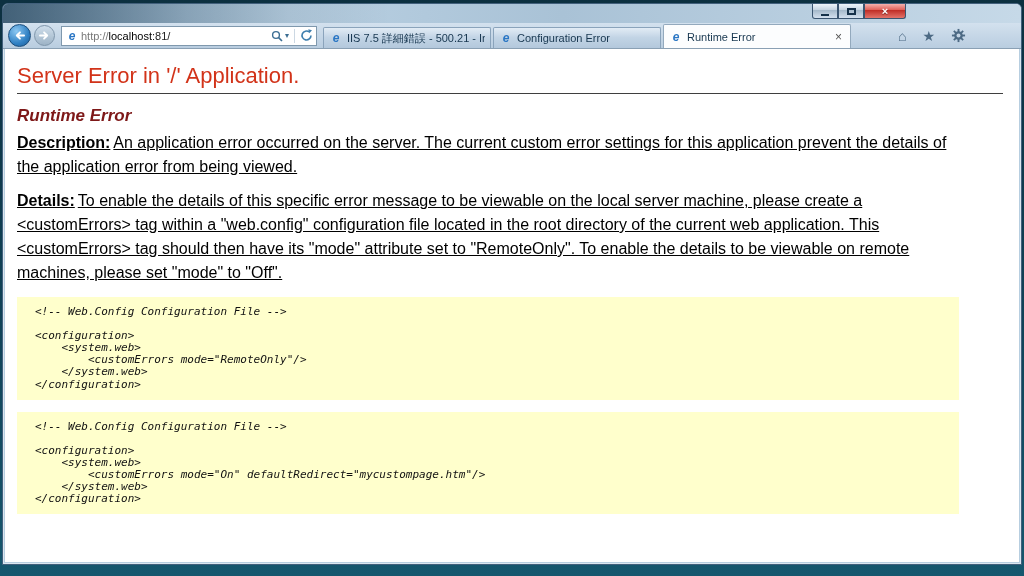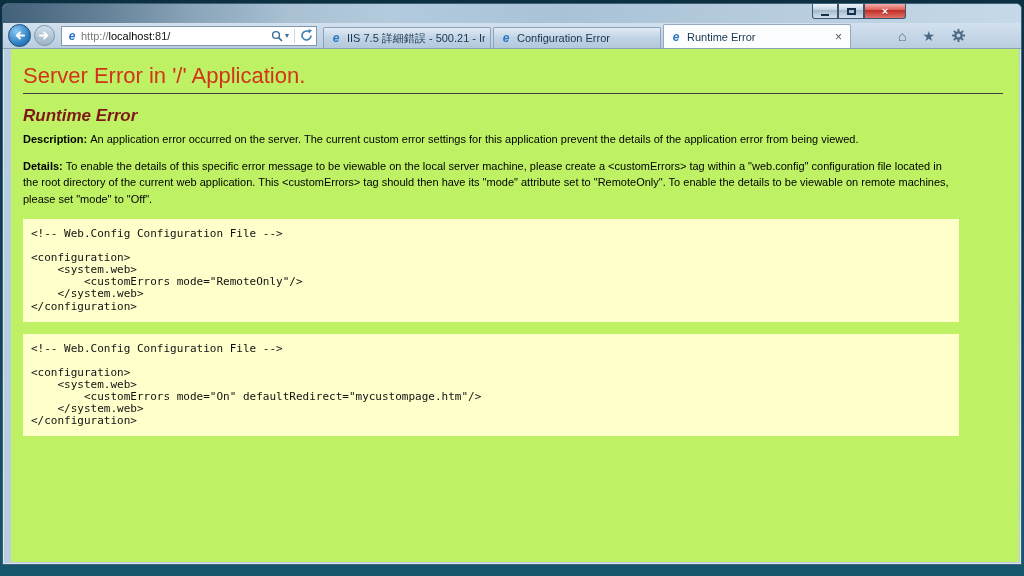--- a/index.html
+++ b/index.html
@@ -61,28 +61,28 @@
   .tab.active { width:188px; height:24px; margin-top:0; background:#fcfdfe; border-color:#93a9bd; }
   .tab .favicon { font-style:italic; }
   .tab-title { flex:1; white-space:nowrap; overflow:hidden; }
   .tab-close { flex:none; width:13px; text-align:center; color:#555; font-size:12px; line-height:1; }
 
   .toolbar-icons { margin-left:auto; display:flex; align-items:center; gap:16px;
          padding:0 55px 0 8px; color:#4d6a84; }
   .tb-icon { font-size:14px; line-height:1; cursor:pointer; }
 
   
-  .content { flex:1; margin:0 2px 2px 8px; background:#bef264; overflow:hidden;
+  .content { flex:1; margin:0 2px 2px 2px; background:#ffffff; overflow:hidden;
              padding:6px 16px 0 12px; }
   h1.err { font-size:22px; font-weight:normal; color:#d23319; margin:8px 0 2px; }
   .rule { border:none; border-top:1px solid #3f3f3f; margin:4px 0 10px; }
   h2.err { font-size:17px; font-weight:bold; font-style:italic; color:#7e1818; margin:12px 0 5px; }
-  .para { font-size:11px; color:#000; line-height:1.5; margin:0 44px 10px 0; }
+  .para { font-size:16px; color:#000; line-height:1.5; margin:0 44px 10px 0;text-decoration:underline; }
   .para b { padding-right:3px; }
-  .codebox { background:#ffffcc; margin:12px 44px 12px 0; padding:9px 8px; }
+  .codebox { background:#ffffcc; margin:12px 44px 12px 0; padding:9px 18px;font-style:italic; }
   .codebox pre { font-family:"DejaVu Sans Mono", monospace; font-size:11px; line-height:1.1;
                  color:#111; white-space:pre; }
 </style>
 </head>
 <body>
 
 <div class="screen">
   <div class="window">
 
     <div class="titlebar">

